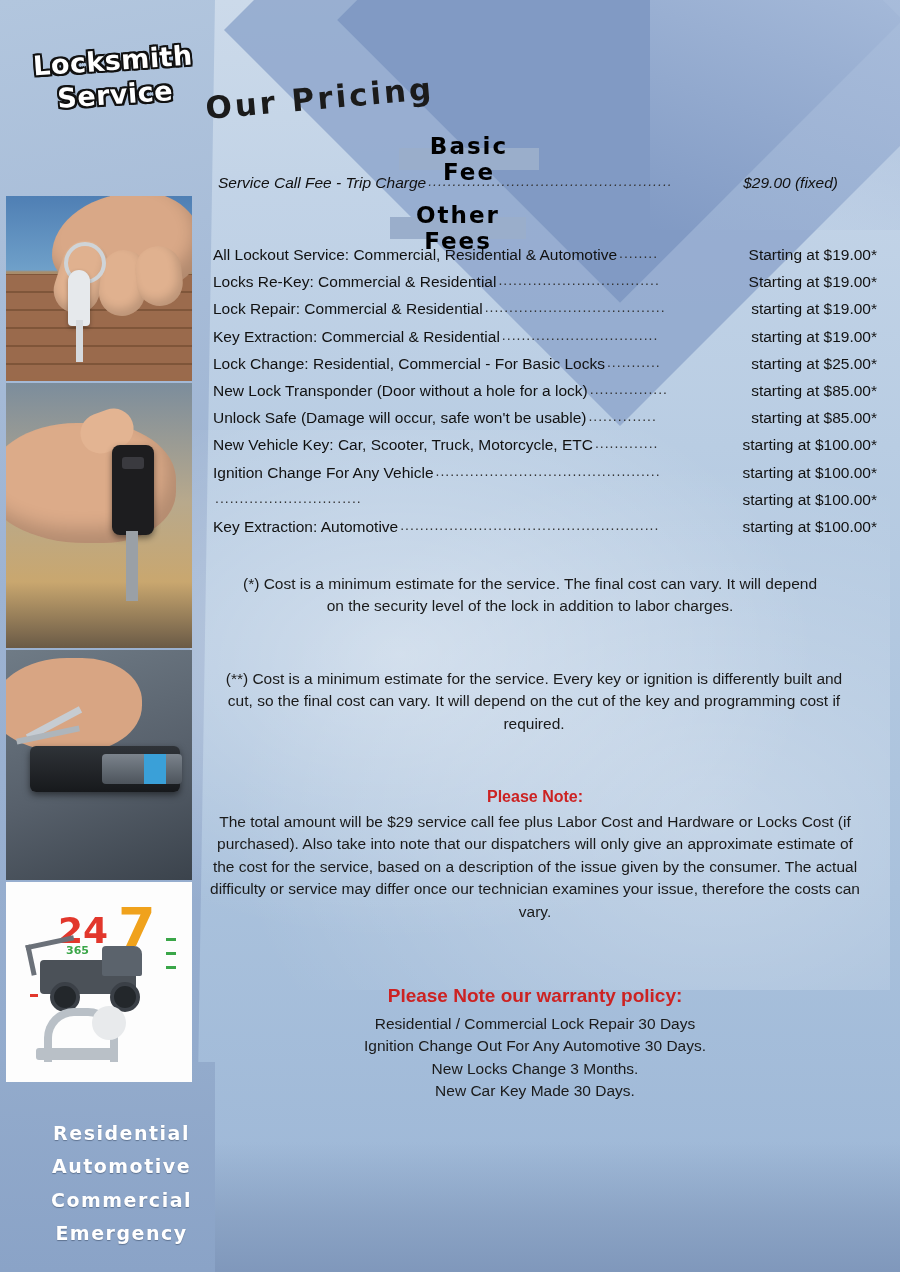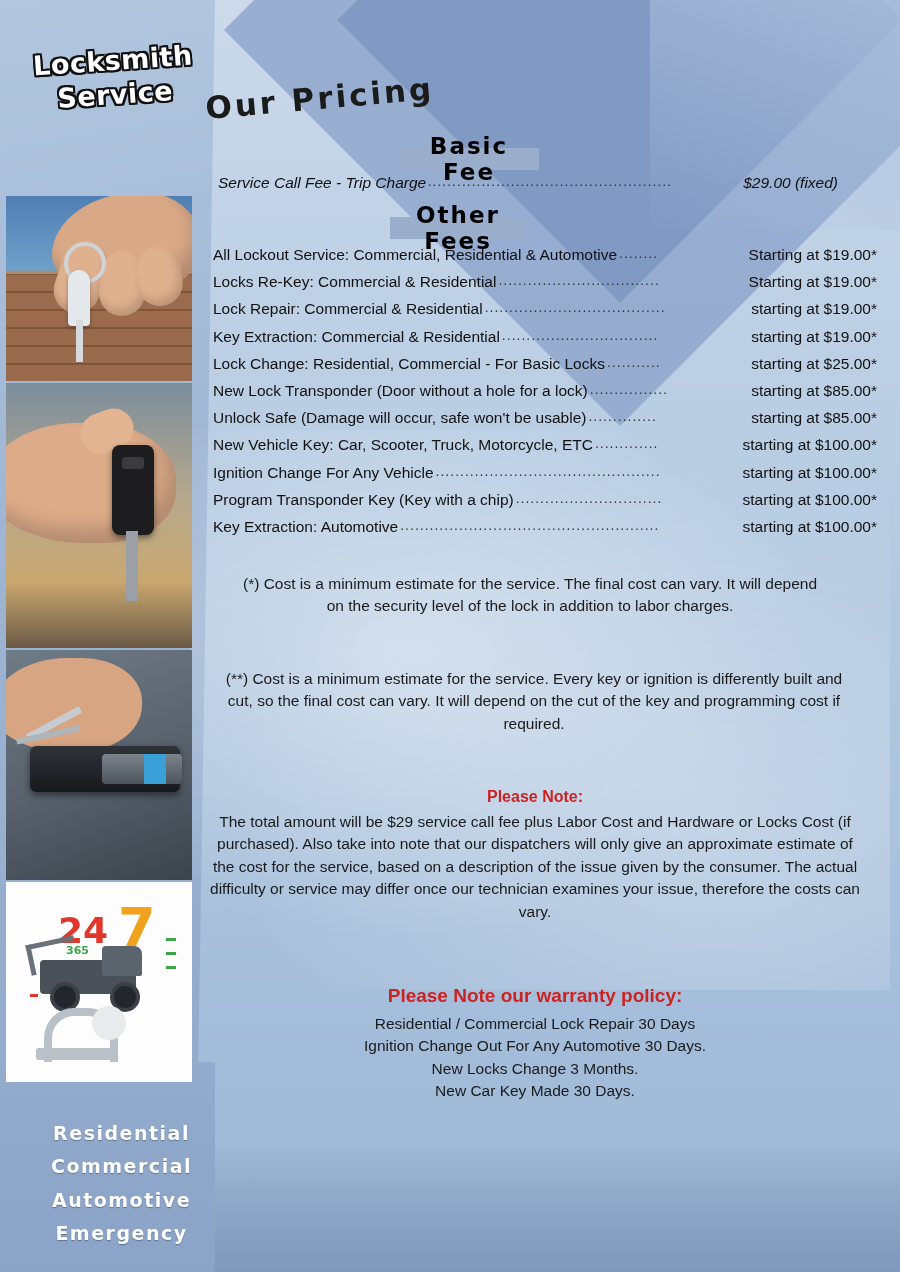--- a/index.html
+++ b/index.html
@@ -483,21 +483,20 @@
       <span class="label">New Vehicle Key: Car, Scooter, Truck, Motorcycle, ETC</span>
       <span class="dots">.............</span>
       <span class="price">starting at $100.00*</span>
     </div>
     <div class="fee-row">
       <span class="label">Ignition Change For Any Vehicle</span>
       <span class="dots">..............................................</span>
       <span class="price">starting at $100.00*</span>
     </div>
     <div class="fee-row">
-      <span class="label">Program Transponder Key (Key with a chip)</span>
       <span class="dots">..............................</span>
       <span class="price">starting at $100.00*</span>
     </div>
     <div class="fee-row">
       <span class="label">Key Extraction: Automotive</span>
       <span class="dots">.....................................................</span>
       <span class="price">starting at $100.00*</span>
     </div>
   </div>
 
@@ -561,18 +560,18 @@
     <div class="faucet-base"></div>
     <div class="drop"></div>
     <div class="sparkle s1"></div>
     <div class="sparkle s2"></div>
     <div class="sparkle s3"></div>
     <div class="sparkle s4"></div>
   </div>
 
   <div class="services">
     <div>Residential</div>
+    <div>Automotive</div>
     <div>Commercial</div>
-    <div>Automotive</div>
     <div>Emergency</div>
   </div>
 
 </div>
 
 </body></html>

